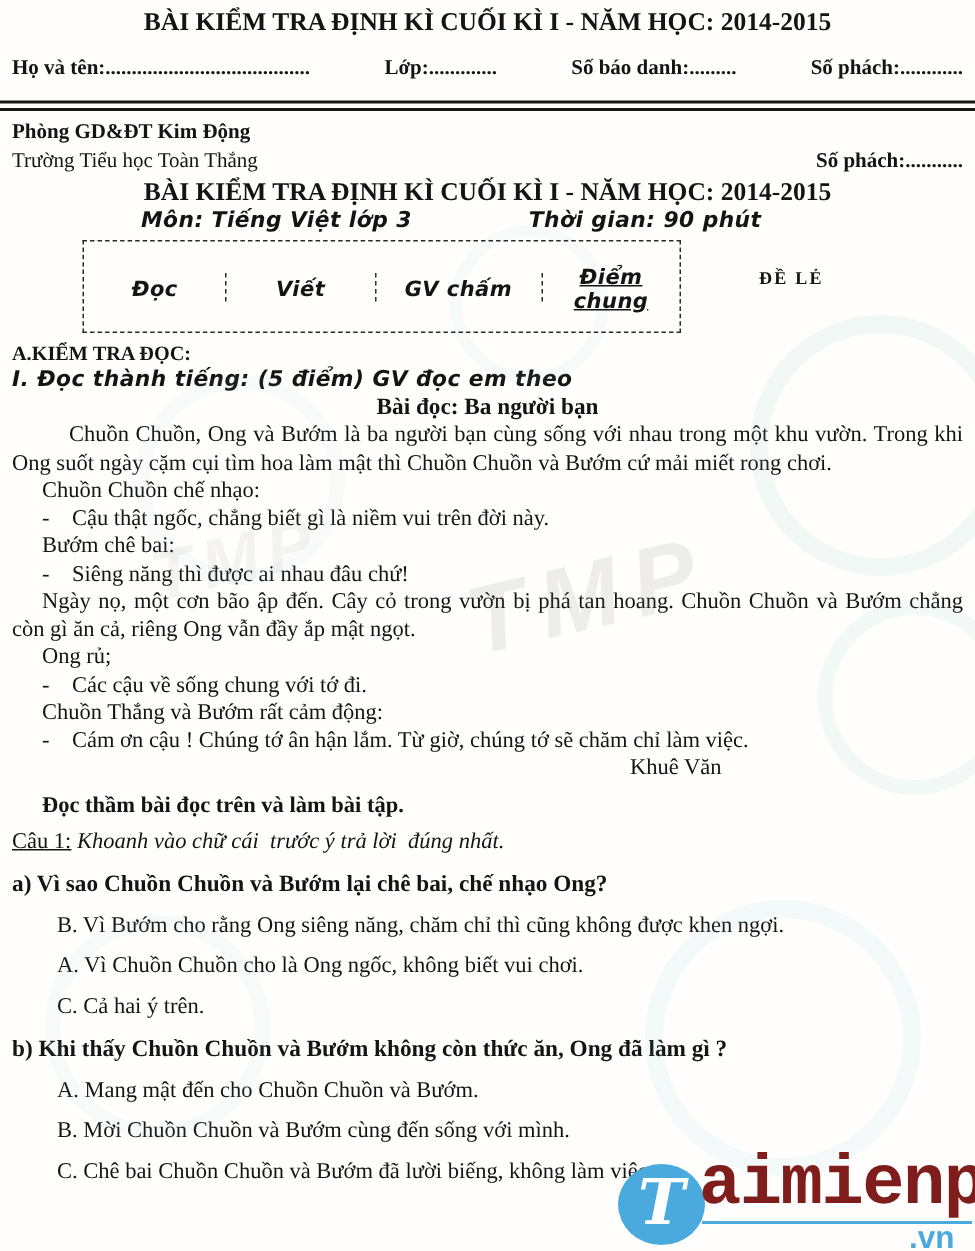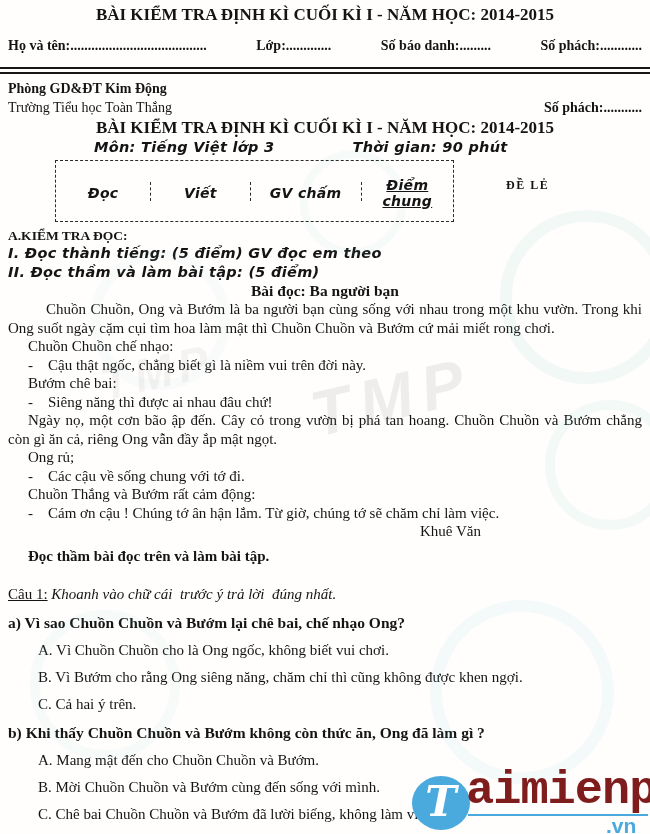--- a/index.html
+++ b/index.html
@@ -51,21 +51,21 @@
 
   .read-title{text-align:center;font-weight:bold;font-size:15.5px;line-height:18px;}
   .story{font-size:15px;line-height:18.5px;}
   .story .para{text-align:justify;text-indent:38px;}
   .story .para2{text-align:justify;text-indent:20px;}
   .story .label{padding-left:20px;}
   .story .dashline{padding-left:20px;white-space:pre-wrap;}
   .author{margin-left:412px;line-height:18.5px;font-size:15px;}
   .read-instr{font-weight:bold;padding-left:20px;margin-top:6px;font-size:15px;line-height:18.5px;}
 
-  .q1-line{margin-top:20px;font-size:15px;line-height:19px;}
+  .q1-line{margin-top:6px;font-size:15px;line-height:19px;}
   .q1-label{text-decoration:underline;}
   .q1-instr{font-style:italic;white-space:pre-wrap;}
   .q-part{font-weight:bold;font-size:15.5px;margin-top:9px;line-height:20px;}
   .option{padding-left:30px;margin-top:8px;font-size:15px;line-height:19px;}
 
   .logo{position:absolute;left:410px;top:770px;width:240px;height:64px;}
   .logo-circle{position:absolute;left:2px;top:6px;width:58px;height:54px;border-radius:50%;
     background:#4aa9dd;color:#ffffff;text-align:center;
     font-family:"DejaVu Serif",serif;font-style:italic;font-weight:bold;
     font-size:42px;line-height:52px;}
@@ -119,21 +119,20 @@
       <div class="score-cell hw">Đọc</div>
       <div class="score-cell hw">Viết</div>
       <div class="score-cell hw">GV chấm</div>
       <div class="score-cell hw">Điểm chung</div>
     </div>
     <div class="exam-code">ĐỀ LẺ</div>
   </div>
 
   <div class="sec-heading">A.KIỂM TRA ĐỌC:</div>
   <div class="hw-line hw">I. Đọc thành tiếng: (5 điểm) GV đọc em theo</div>
-  <div class="hw-line hw">II. Đọc thầm và làm bài tập: (5 điểm)</div>
 
   <div class="read-title">Bài đọc: Ba người bạn</div>
   <div class="story">
     <div class="para">Chuồn Chuồn, Ong và Bướm là ba người bạn cùng sống với nhau trong một khu vườn. Trong khi Ong suốt ngày cặm cụi tìm hoa làm mật thì Chuồn Chuồn và Bướm cứ mải miết rong chơi.</div>
     <div class="label">Chuồn Chuồn chế nhạo:</div>
     <div class="dashline">-    Cậu thật ngốc, chẳng biết gì là niềm vui trên đời này.</div>
     <div class="label">Bướm chê bai:</div>
     <div class="dashline">-    Siêng năng thì được ai nhau đâu chứ!</div>
     <div class="para2">Ngày nọ, một cơn bão ập đến. Cây cỏ trong vườn bị phá tan hoang. Chuồn Chuồn và Bướm chẳng còn gì ăn cả, riêng Ong vẫn đầy ắp mật ngọt.</div>
     <div class="label">Ong rủ;</div>
@@ -142,22 +141,22 @@
     <div class="dashline">-    Cám ơn cậu ! Chúng tớ ân hận lắm. Từ giờ, chúng tớ sẽ chăm chỉ làm việc.</div>
   </div>
   <div class="author">Khuê Văn</div>
   <div class="read-instr">Đọc thầm bài đọc trên và làm bài tập.</div>
 
   <div class="q1-line">
     <span class="q1-label">Câu 1:</span><span class="q1-instr"> Khoanh vào chữ cái  trước ý trả lời  đúng nhất.</span>
   </div>
 
   <div class="q-part">a) Vì sao Chuồn Chuồn và Bướm lại chê bai, chế nhạo Ong?</div>
+  <div class="option">B. Vì Bướm cho rằng Ong siêng năng, chăm chỉ thì cũng không được khen ngợi.</div>
   <div class="option">A. Vì Chuồn Chuồn cho là Ong ngốc, không biết vui chơi.</div>
-  <div class="option">B. Vì Bướm cho rằng Ong siêng năng, chăm chỉ thì cũng không được khen ngợi.</div>
   <div class="option">C. Cả hai ý trên.</div>
 
   <div class="q-part">b) Khi thấy Chuồn Chuồn và Bướm không còn thức ăn, Ong đã làm gì ?</div>
   <div class="option">A. Mang mật đến cho Chuồn Chuồn và Bướm.</div>
   <div class="option">B. Mời Chuồn Chuồn và Bướm cùng đến sống với mình.</div>
   <div class="option">C. Chê bai Chuồn Chuồn và Bướm đã lười biếng, không làm việc.</div>
 
   <div class="logo">
     <div class="logo-circle">T</div>
     <div class="logo-text">aimienphi</div>

